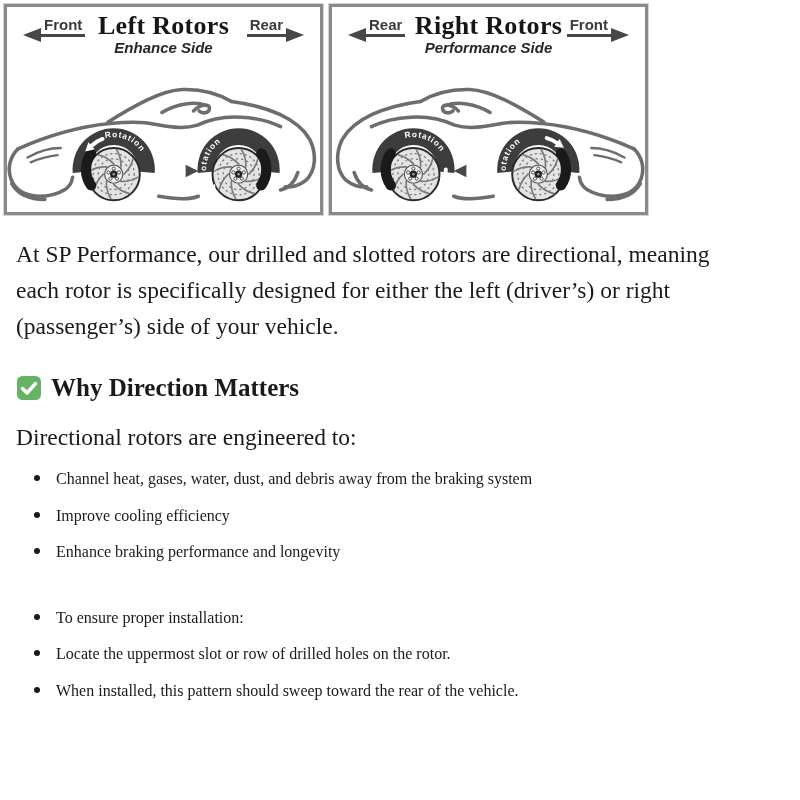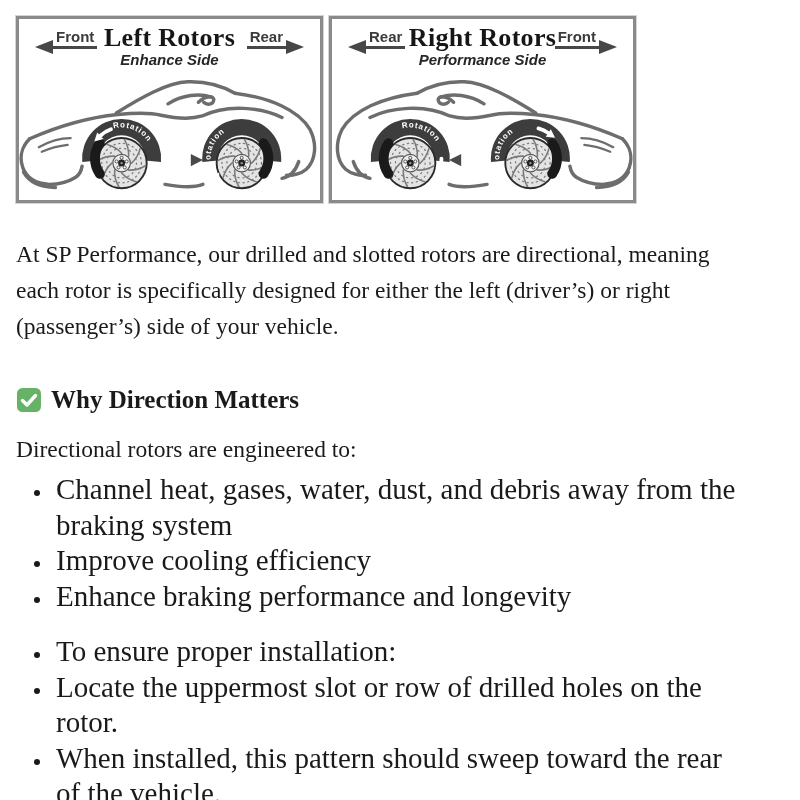--- a/index.html
+++ b/index.html
@@ -1,20 +1,20 @@
 <!DOCTYPE html>
 <html><head>
 <meta charset="utf-8">
 <style>
   * { margin:0; padding:0; box-sizing:border-box; }
   html,body { background:#ffffff; width:800px; }
   body { font-family:"Liberation Serif","DejaVu Serif",serif; color:#1a1a1a; }
 
   
-  .hero { display:flex; gap:6px; width:652px; height:219px; padding:16px; }
+  .hero { display:flex; gap:6px; width:652px; height:219px; padding:4px; }
   .panel { flex:1 1 0; border:3px solid #8a8a8a; box-shadow:0 0 0 1px #d4d4d4;
            background:#fff; display:flex; flex-direction:column; overflow:hidden; }
   .panel-head { position:relative; display:flex; justify-content:space-between;
                 align-items:flex-start; padding:9px 16px 0; height:48px; }
   .dir-label { display:flex; align-items:flex-end; }
   .dir-text { font-family:"Liberation Sans",sans-serif; font-weight:bold; font-size:15px;
               color:#3b3b3b; border-bottom:3.5px solid #474747; padding:0 3px 1px; }
   .tri { width:0; height:0; border-top:7px solid transparent; border-bottom:7px solid transparent;
          margin-bottom:-5px; }
   .tri-left  { border-right:18px solid #474747; }
@@ -25,28 +25,28 @@
                  font-size:26px; line-height:27px; color:#161616; letter-spacing:.3px; }
   .panel-subtitle { font-family:"Liberation Sans",sans-serif; font-weight:bold; font-style:italic;
                     font-size:15px; color:#262626; }
   .car-art { display:block; width:100%; height:168px; }
   .rot-text { font-family:"Liberation Sans",sans-serif; font-size:10.5px; font-weight:bold;
               fill:#ffffff; letter-spacing:1.2px; }
 
   
   article { padding:0 16px; }
   .intro { font-size:23.5px; line-height:36px; margin-top:17px; max-width:714px; }
-  .sec-head { display:flex; align-items:center; gap:9px; font-size:25px; margin-top:41px; }
+  .sec-head { display:flex; align-items:center; gap:9px; font-size:25px; margin-top:29px; }
   .sec-head .htext { line-height:1.2; }
   .sec-head.bold .htext { font-weight:bold; }
   .icon-box { flex:0 0 auto; display:inline-flex; }
   .lead { font-size:23.5px; margin-top:21px; }
   ul { margin:9px 0 0 0; padding-left:37px; list-style:disc; }
-  .sec2 ul { margin-top:20px; }
-  li { font-size:29px; line-height:35.5px; max-width:684px; padding-left:3px; }
+  .sec2 ul { margin-top:29px; }
+  li { font-size:16px; line-height:35.5px; max-width:684px; padding-left:3px; }
   li::marker { color:#1a1a1a; font-size:21px; }
 </style>
 </head>
 <body>
 
 <div class="hero">
 
   <section class="panel">
     <div class="panel-head">
       <div class="dir-label">

